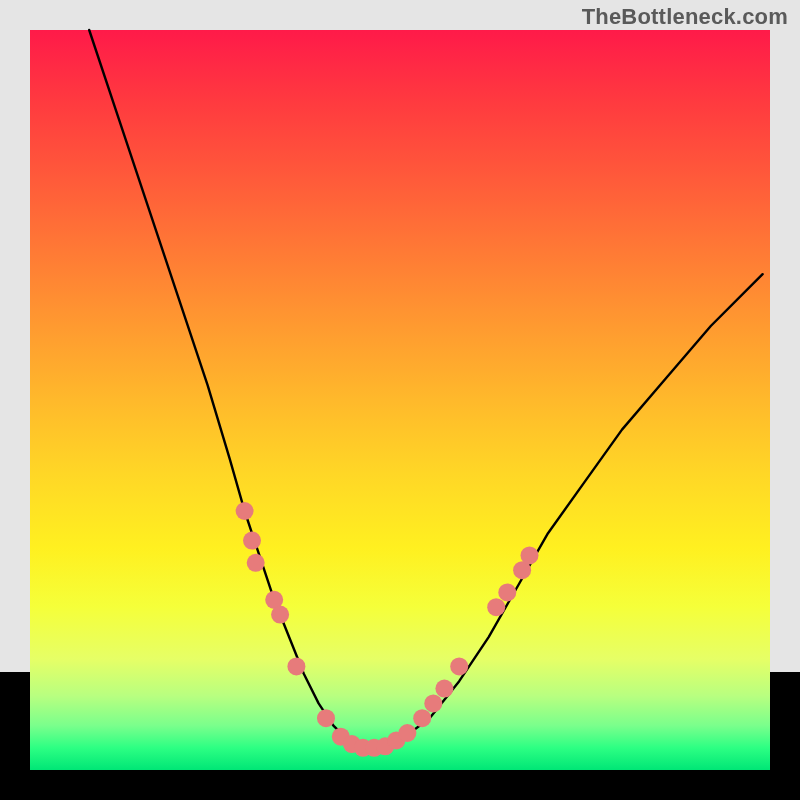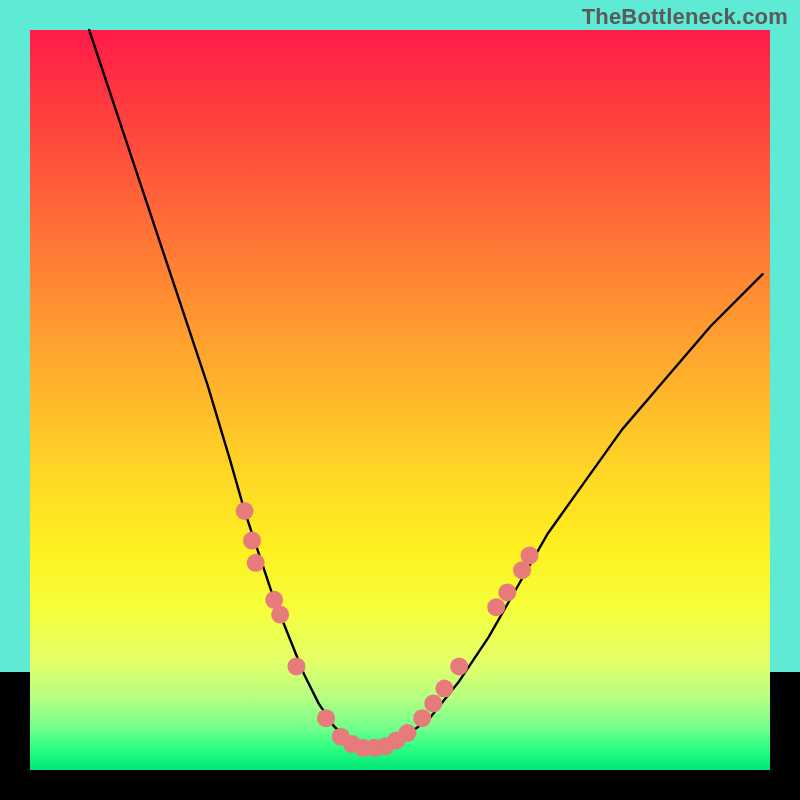--- a/index.html
+++ b/index.html
@@ -8,21 +8,21 @@
     width: 800px;
     height: 800px;
     background: #000;
     font-family: Arial, Helvetica, sans-serif;
     overflow: hidden;
   }
   .frame {
     position: relative;
     width: 800px;
     height: 672px;
-    background: #5eead4;
+    background: #e5e5e5;
   }
   .watermark {
     position: absolute;
     top: 4px;
     right: 12px;
     font-size: 22px;
     font-weight: 600;
     color: #5a5a5a;
     letter-spacing: 0.2px;
     z-index: 5;

